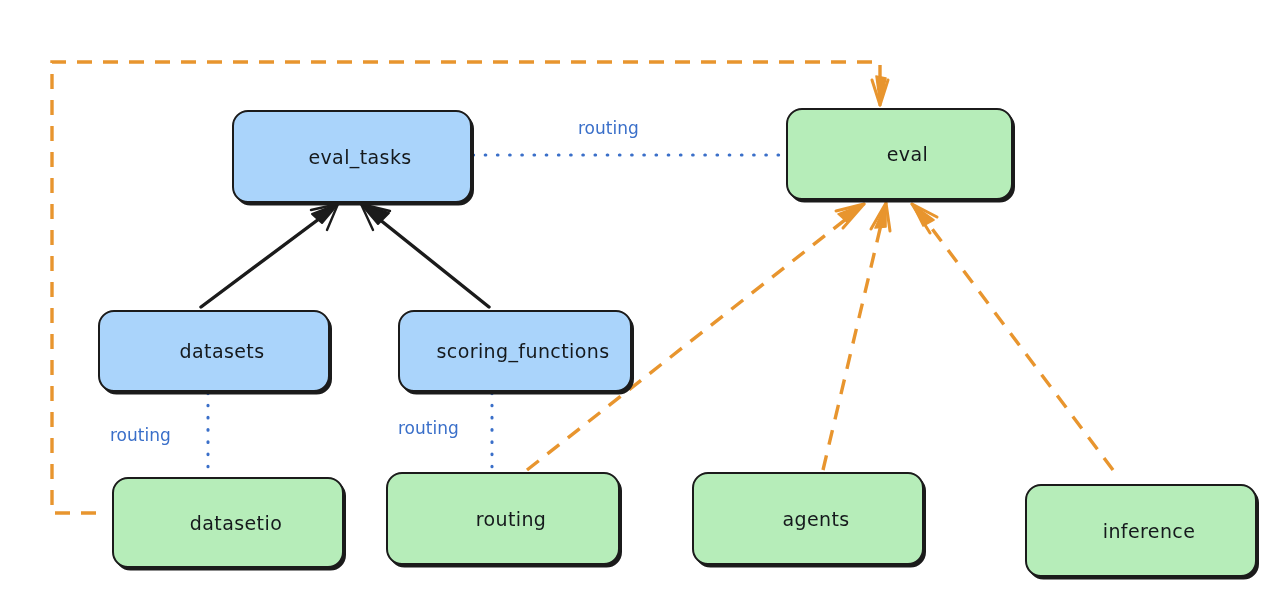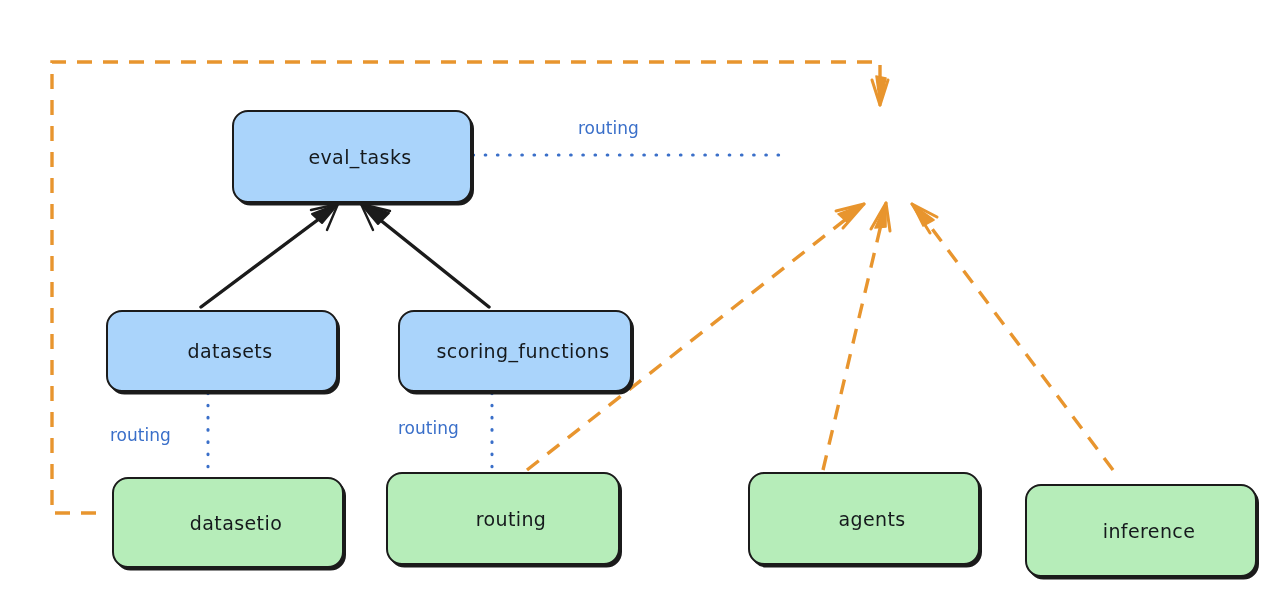--- a/index.html
+++ b/index.html
@@ -128,38 +128,41 @@
     </g>
 
   </svg>
 
   <div id="node-layer">
 
     <div class="node api-node" style="left:232px; top:110px; width:240px; height:93px;">
       <span class="node-label">eval_tasks</span>
     </div>
 
+    <div class="node provider-node" style="left:786px; top:108px; width:227px; height:92px;">
+      <span class="node-label">eval</span>
+    </div>
 
-    <div class="node api-node" style="left:106px; top:310px; width:232px; height:82px;">
+    <div class="node api-node" style="left:98px; top:310px; width:232px; height:82px;">
       <span class="node-label">datasets</span>
     </div>
 
     <div class="node api-node" style="left:378px; top:310px; width:234px; height:82px;margin-left:20px;">
       <span class="node-label">scoring_functions</span>
     </div>
 
     <div class="node provider-node" style="left:96px; top:477px; width:232px; height:91px;margin-left:16px;">
       <span class="node-label">datasetio</span>
     </div>
 
     <div class="node provider-node" style="left:386px; top:472px; width:234px; height:93px;">
       <span class="node-label">routing</span>
     </div>
 
-    <div class="node provider-node" style="left:748px; top:472px; width:232px; height:93px;align-items:center;">
+    <div class="node provider-node" style="left:692px; top:472px; width:232px; height:93px;align-items:center;">
       <span class="node-label">agents</span>
     </div>
 
     <div class="node provider-node" style="left:1025px; top:484px; width:232px; height:93px;">
       <span class="node-label">inference</span>
     </div>
 
     <div class="edge-label" style="left:578px; top:118px;">routing</div>
 
     <div class="edge-label" style="left:110px; top:425px;">routing</div>

